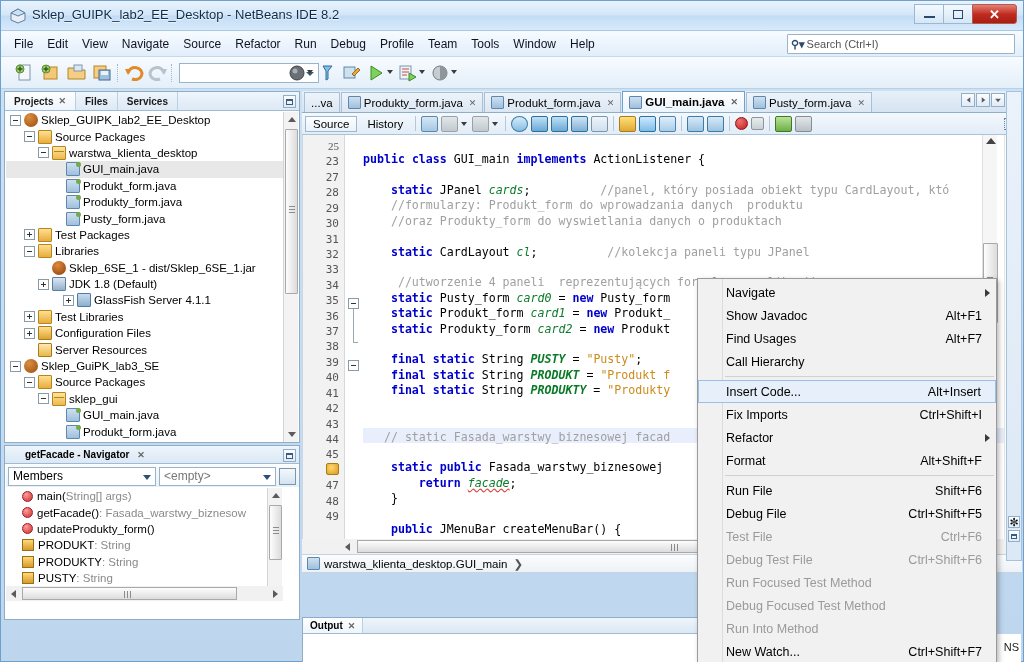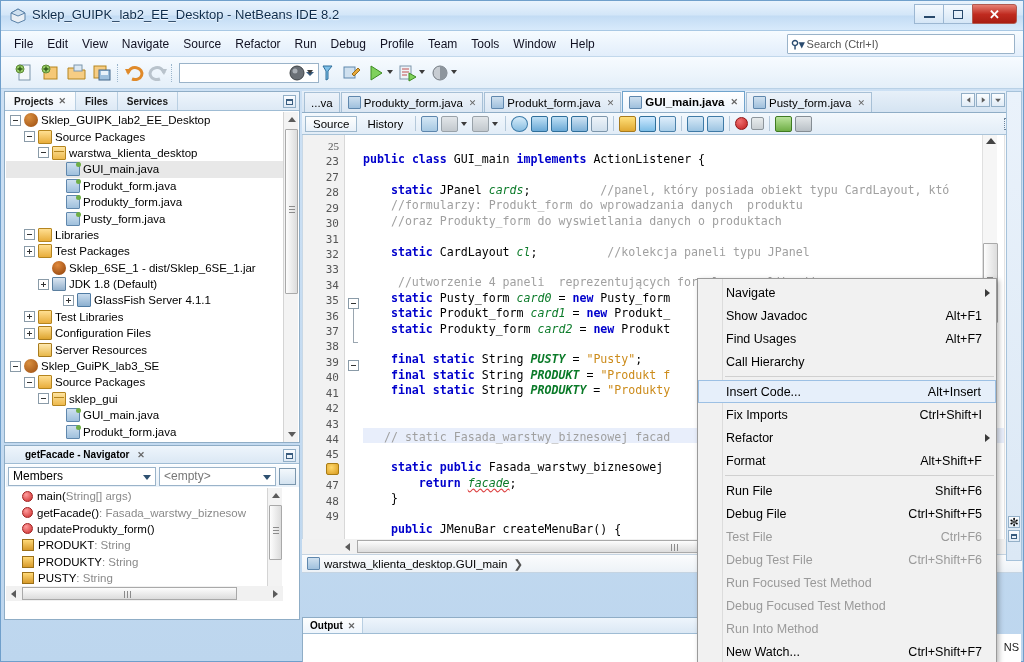--- a/index.html
+++ b/index.html
@@ -387,28 +387,28 @@
           <span class="tgs"></span>
           <span class="ico i-java ovl"></span>
           <span class="tlabel">Produkty_form.java</span>
         </div>
         <div class="trow" style="padding-left: 46px;">
           <span class="tgs"></span>
           <span class="ico i-java ovl"></span>
           <span class="tlabel">Pusty_form.java</span>
         </div>
         <div class="trow" style="padding-left: 18px;">
+          <span class="tg plus"></span>
+          <span class="ico i-pkgf"></span>
+          <span class="tlabel">Test Packages</span>
+        </div>
+        <div class="trow" style="padding-left: 18px;">
           <span class="tg"></span>
           <span class="ico i-pkgf"></span>
           <span class="tlabel">Libraries</span>
-        </div>
-        <div class="trow" style="padding-left: 18px;">
-          <span class="tg plus"></span>
-          <span class="ico i-pkgf"></span>
-          <span class="tlabel">Test Packages</span>
         </div>
         <div class="trow" style="padding-left: 32px;">
           <span class="tgs"></span>
           <span class="ico i-jar"></span>
           <span class="tlabel">Sklep_6SE_1 - dist/Sklep_6SE_1.jar</span>
         </div>
         <div class="trow" style="padding-left: 32px;">
           <span class="tg plus"></span>
           <span class="ico i-jdk"></span>
           <span class="tlabel">JDK 1.8 (Default)</span>

